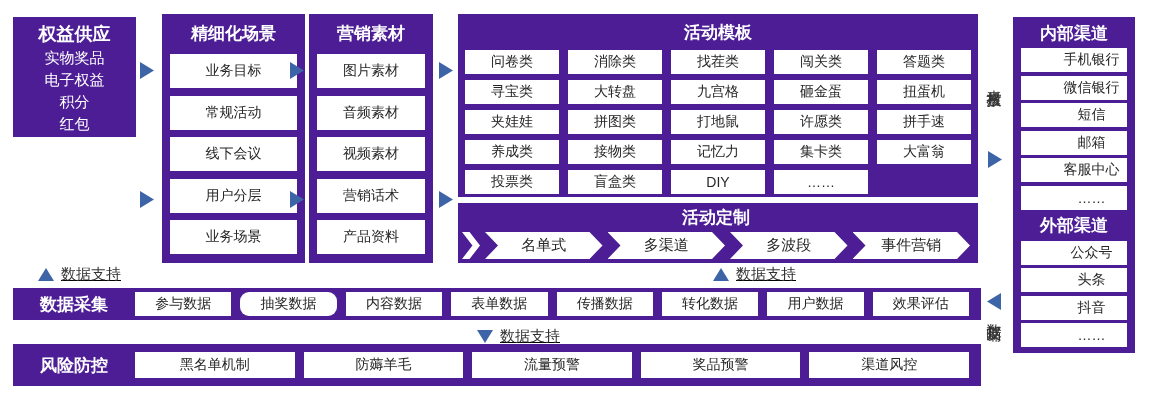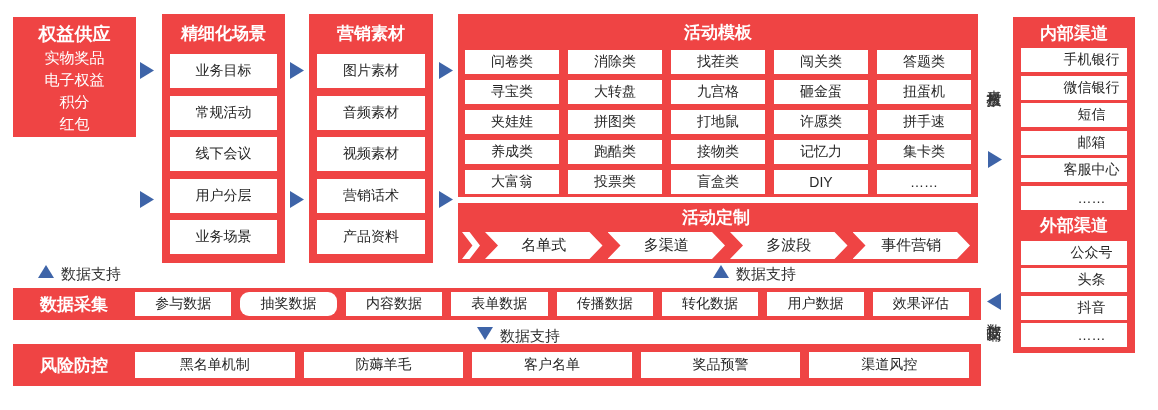--- a/index.html
+++ b/index.html
@@ -1,36 +1,36 @@
 <!DOCTYPE html>
 <html><head>
 <meta charset="utf-8">
 <style>
   html,body{margin:0;padding:0;background:#fff;}
   .canvas{
     position:relative;width:1158px;height:410px;background:#fff;overflow:hidden;
     font-family:"Liberation Sans","DejaVu Sans",sans-serif;
   }
-  .navy{background:#ef4444;}
+  .navy{background:#4c1d95;}
   .box{position:absolute;box-sizing:border-box;display:flex;flex-direction:column;}
   .box-title{color:#fff;font-weight:bold;font-size:17px;text-align:center;flex:0 0 auto;
     display:flex;align-items:center;justify-content:center;height:28px;}
   .big-title{font-size:18px;height:26px;}
   .plain-item{color:#fff;font-size:15px;text-align:center;line-height:22px;}
   .wbox{background:#fff;color:#262626;font-size:14px;display:flex;align-items:center;
     justify-content:center;white-space:nowrap;}
   .vcol{padding:5px 8px 9px 8px;justify-content:space-between;}
   .vcol .wbox{height:34px;}
   
   .tri-r,.tri-l,.tri-u,.tri-d{position:absolute;background:#3E64A8;}
   .tri-r{width:14px;height:17px;clip-path:polygon(0 0,0 100%,100% 50%);}
   .tri-l{width:14px;height:17px;clip-path:polygon(100% 0,100% 100%,0 50%);}
   .tri-u{width:16px;height:13px;clip-path:polygon(50% 0,0 100%,100% 100%);}
   .tri-d{width:16px;height:13px;clip-path:polygon(0 0,100% 0,50% 100%);}
-  .ds-label{position:absolute;display:flex;gap:7px;}
+  .ds-label{position:absolute;display:flex;align-items:center;gap:7px;text-decoration:underline;}
   .ds-label .txt{font-size:15px;color:#333;white-space:nowrap;}
   .ds-label .tri-u,.ds-label .tri-d{position:static;flex:0 0 auto;}
   
   .tgrid{flex:1;display:grid;grid-template-columns:repeat(5,1fr);
     grid-auto-rows:24px;gap:6px 9px;margin:4px 7px 0 7px;align-content:start;}
   
   .chevband{display:flex;align-items:stretch;height:27px;margin:3px 4px 0 4px;}
   .chev-tip{flex:0 0 18px;background:#fff;
     clip-path:polygon(0 0,42% 0,100% 50%,42% 100%,0 100%,58% 50%);}
   .chev{flex:1;margin-left:5px;background:#fff;color:#262626;font-size:15px;
@@ -62,21 +62,21 @@
     <div class="plain-item">积分</div>
     <div class="plain-item">红包</div>
   </div>
 
 
   <div class="ds-label" style="left:38px;top:265px;">
     <span class="tri-u"></span>
     <span class="txt">数据支持</span>
   </div>
 
-  <div class="box navy vcol" style="left:162px;top:14px;width:123px;height:249px;">
+  <div class="box navy vcol" style="left:162px;top:14px;width:143px;height:249px;">
     <div class="box-title">精细化场景</div>
     <div class="wbox">业务目标</div>
     <div class="wbox">常规活动</div>
     <div class="wbox">线下会议</div>
     <div class="wbox">用户分层</div>
     <div class="wbox">业务场景</div>
   </div>
 
   <div class="box navy vcol" style="left:309px;top:14px;width:124px;height:249px;">
     <div class="box-title">营销素材</div>
@@ -106,21 +106,20 @@
       <div class="wbox">大转盘</div>
       <div class="wbox">九宫格</div>
       <div class="wbox">砸金蛋</div>
       <div class="wbox">扭蛋机</div>
       <div class="wbox">夹娃娃</div>
       <div class="wbox">拼图类</div>
       <div class="wbox">打地鼠</div>
       <div class="wbox">许愿类</div>
       <div class="wbox">拼手速</div>
       <div class="wbox">养成类</div>
-      <div class="wbox">跑酷类</div>
       <div class="wbox">接物类</div>
       <div class="wbox">记忆力</div>
       <div class="wbox">集卡类</div>
       <div class="wbox">大富翁</div>
       <div class="wbox">投票类</div>
       <div class="wbox">盲盒类</div>
       <div class="wbox">DIY</div>
       <div class="wbox">……</div>
     </div>
   </div>
@@ -158,21 +157,21 @@
   <div class="ds-label" style="left:477px;top:327px;">
     <span class="tri-d"></span>
     <span class="txt">数据支持</span>
   </div>
 
   <div class="hrow navy" style="left:13px;top:344px;width:968px;height:42px;">
     <div class="row-label">风险防控</div>
     <div class="row-items">
       <div class="wbox" style="height:26px;">黑名单机制</div>
       <div class="wbox" style="height:26px;">防薅羊毛</div>
-      <div class="wbox" style="height:26px;">客户名单</div>
+      <div class="wbox" style="height:26px;">流量预警</div>
       <div class="wbox" style="height:26px;">奖品预警</div>
       <div class="wbox" style="height:26px;">渠道风控</div>
     </div>
   </div>
 
   <div class="vtext" style="left:984px;top:78px;">素材投放</div>
   <span class="tri-r" style="left:988px;top:151px;"></span>
 
   <span class="tri-l" style="left:987px;top:293px;"></span>
   <div class="vtext" style="left:984px;top:312px;">数据反哺</div>

